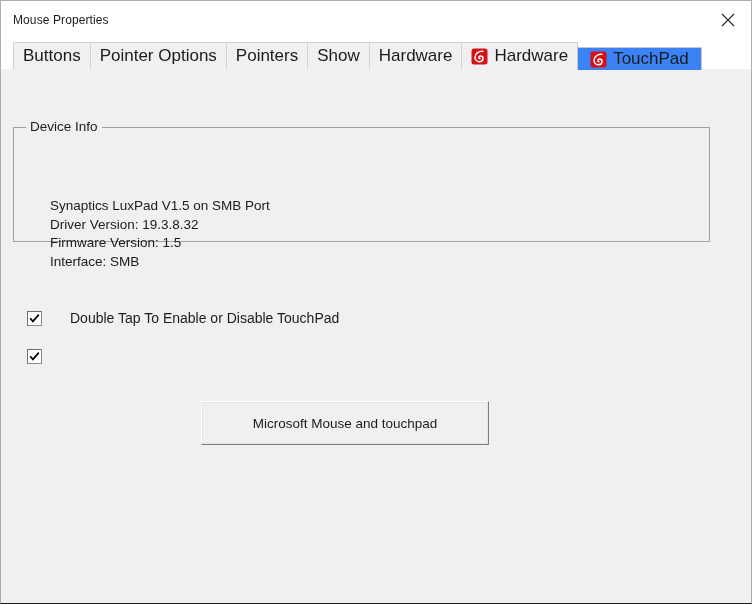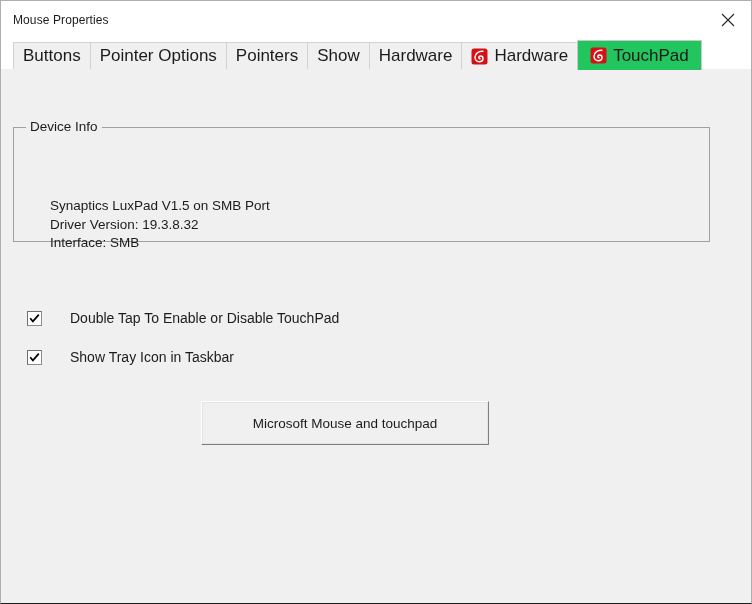--- a/index.html
+++ b/index.html
@@ -70,23 +70,23 @@
     display: flex;
     align-items: center;
     gap: 6px;
     font-size: 17px;
     color: #1b1b1b;
     white-space: nowrap;
     cursor: default;
     position: relative;
   }
   .tab.active {
-    background: #22c55e;
+    background: #3b82f6;
     border-color: #c9c9c9;
-    height: 30px;
+    height: 23px;
     z-index: 4;
     margin-bottom: -1px;
     padding: 0 12px;
   }
   .tab-icon {
     width: 17px; height: 17px;
     flex: none;
     display: block;
   }
 
@@ -239,20 +239,21 @@
 
   </div>
 
   <div id="content">
 
     <div id="device-info-group">
       <div id="device-info-legend">Device Info</div>
       <div id="device-info-lines">
         <div>Synaptics LuxPad V1.5 on SMB Port</div>
         <div>Driver Version: 19.3.8.32</div>
+        <div>Firmware Version: 1.5</div>
         <div>Interface: SMB</div>
       </div>
     </div>
 
     <div class="check-row" id="row-double-tap">
       <span class="checkbox">
         <span>
           <svg width="11" height="11" viewBox="0 0 11 11">
             <path d="M1.2 5.3 L3.9 8.4 L9.8 1.6" stroke="#000000" stroke-width="1.7" fill="none"></path>
           </svg>
@@ -262,21 +263,20 @@
     </div>
 
     <div class="check-row" id="row-tray-icon">
       <span class="checkbox">
         <span>
           <svg width="11" height="11" viewBox="0 0 11 11">
             <path d="M1.2 5.3 L3.9 8.4 L9.8 1.6" stroke="#000000" stroke-width="1.7" fill="none"></path>
           </svg>
         </span>
       </span>
-      <span class="check-label">Show Tray Icon in Taskbar</span>
     </div>
 
     <div id="ms-mouse-button">
       <span>Microsoft Mouse and touchpad</span>
     </div>
 
   </div>
 </div>
 
 </body></html>

